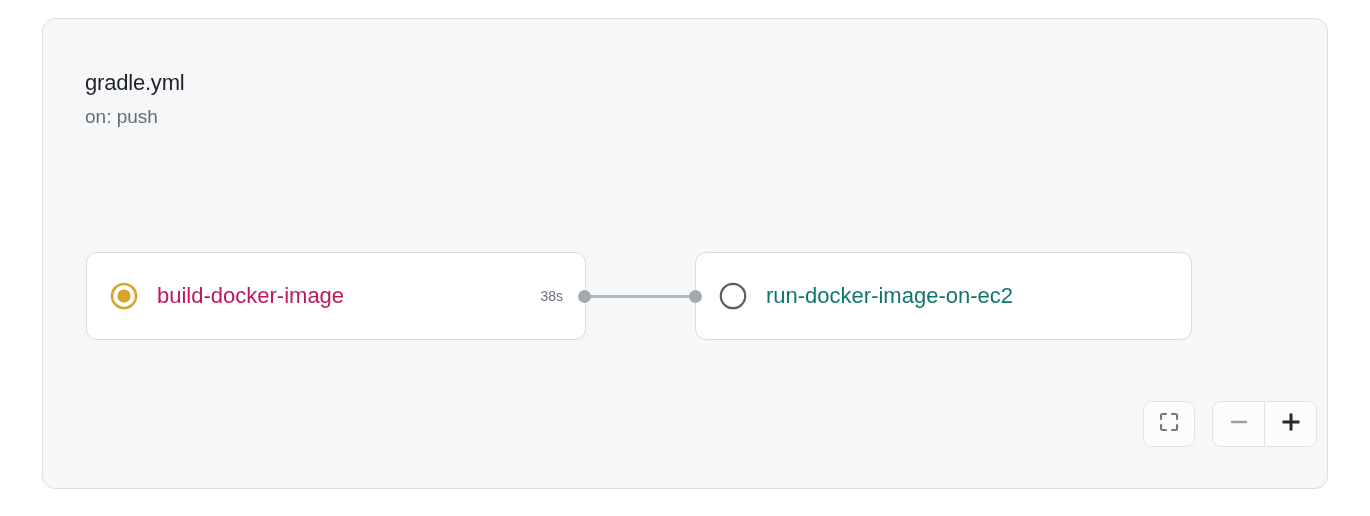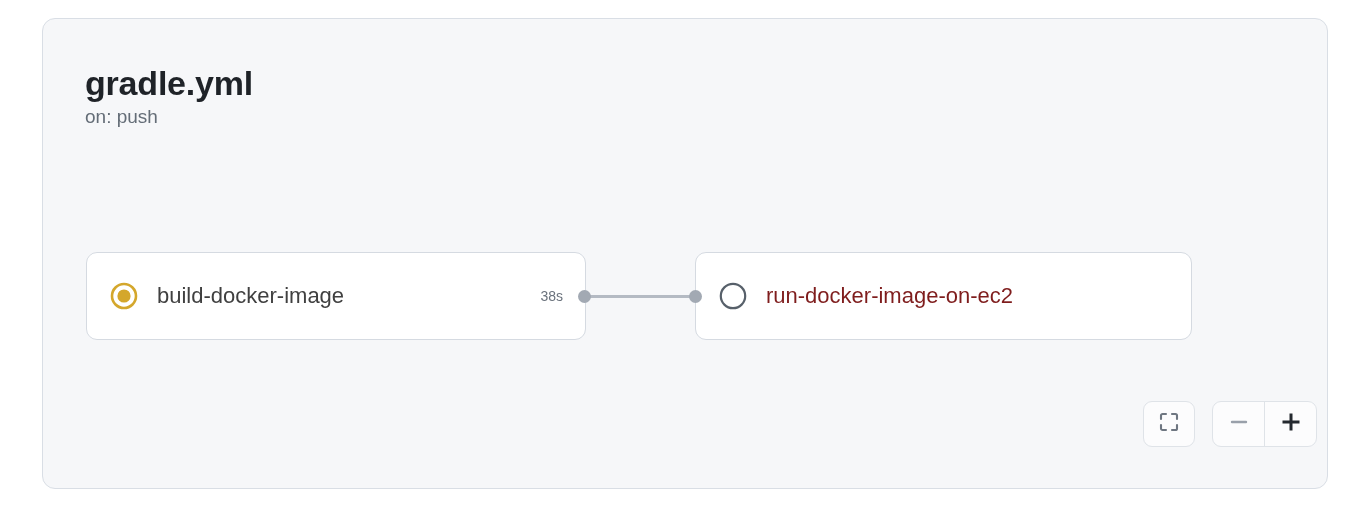--- a/index.html
+++ b/index.html
@@ -36,22 +36,22 @@
     overflow: hidden;
   }
 
   
   .wf-header {
     position: absolute;
     left: 42px;
     top: 48px;
   }
   .wf-title {
-    font-size: 34px;
-    font-weight: bold;
+    font-size: 22px;
+    font-weight: normal;
     color: #1f2328;
     letter-spacing: -0.2px;
     line-height: 32px;
     white-space: nowrap;
   }
   .wf-subtitle {
     margin-top: 6px;
     font-size: 19px;
     font-weight: normal;
     color: #646d77;
@@ -97,24 +97,24 @@
     display: block;
   }
 
   .node-label {
     margin-left: 18px;
     font-size: 22px;
     line-height: 26px;
     white-space: nowrap;
   }
   .label-done {
-    color: #404040;
+    color: #be185d;
   }
   .label-pending {
-    color: #7f1d1d;
+    color: #0f766e;
   }
 
   .node-duration {
     margin-left: auto;
     font-size: 14px;
     color: #6a727c;
     line-height: 22px;
     white-space: nowrap;
     padding-right: 2px;
   }

